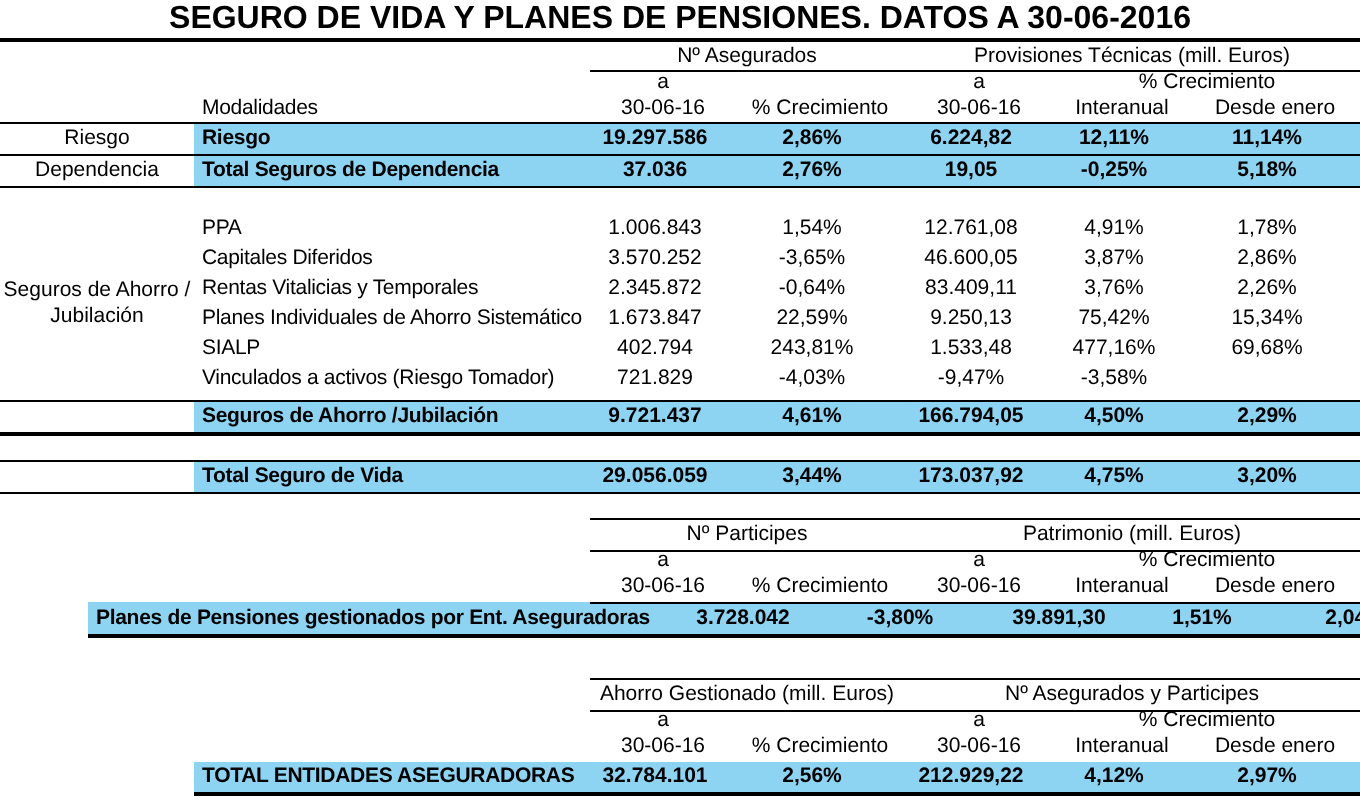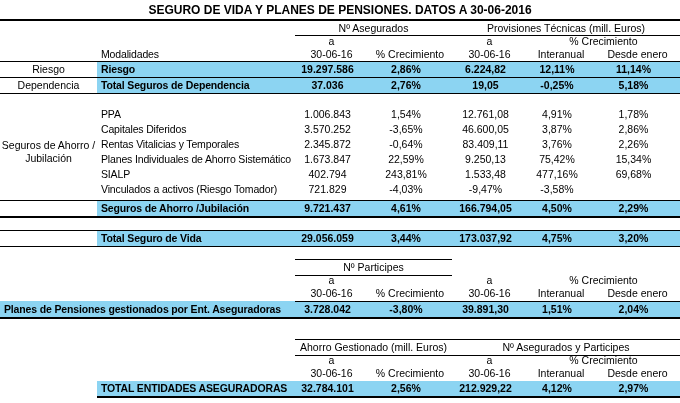--- a/index.html
+++ b/index.html
@@ -1,31 +1,31 @@
 <!DOCTYPE html>
 <html style="--hl: #8CD4F2;"><head>
 <meta charset="utf-8">
 <style>
   html,body{margin:0;padding:0;background:#fff;}
   .container{
     position:relative;width:680px;height:403px;background:#fff;
     font-family:"Liberation Sans","DejaVu Sans",sans-serif;
     font-size:10.5px;color:#000;overflow:hidden;box-sizing:border-box;padding-top:2px;
   }
-  .title{height:17px;line-height:16px;text-align:center;font-weight:bold;font-size:12px;border-bottom:2px solid #000;}
+  .title{height:17px;line-height:16px;text-align:center;font-weight:bold;font-size:16px;border-bottom:2px solid #000;}
   
   .g7{display:grid;grid-template-columns:97px 198px 73px 84px 75px 68px 85px;}
   .gGroup{display:grid;grid-template-columns:295px 157px 228px;}
   .gA{display:grid;grid-template-columns:295px 73px 84px 75px 153px;}
   .gP2{display:grid;grid-template-columns:295px 73px 84px 75px 68px 85px;}
   
   .r12{height:12px;line-height:12px;}
   .r14{height:14px;line-height:14px;}
   .r15{height:15px;line-height:15px;}
-  .r16{height:16px;line-height:16px;}
+  .r16{height:16px;line-height:16px;margin-left:44px;}
   
   .center{text-align:center;}
   .num{text-align:center;padding-right:8px;white-space:nowrap;}
   .lbl{text-align:left;padding-left:4px;white-space:nowrap;letter-spacing:-0.15px;}
   .bold{font-weight:bold;}
   .hl{background:var(--hl,#8CD4F2);}
   
   .ruleFull{border-bottom:1px solid #000;}
   .ruleTop{border-top:1px solid #000;}
   .uline{border-bottom:1px solid #000;}
@@ -170,20 +170,21 @@
     <div class="num bold hl">173.037,92</div>
     <div class="num bold hl">4,75%</div>
     <div class="num bold hl">3,20%</div>
   </div>
 
   <div class="sp12"></div>
 
   <div class="gGroup r15">
     <div></div>
     <div class="center uline ruleTop">Nº Participes</div>
+    <div class="center uline ruleTop">Patrimonio (mill. Euros)</div>
   </div>
   <div class="gA r12">
     <div></div>
     <div class="center">a</div>
     <div></div>
     <div class="center">a</div>
     <div class="center">% Crecimiento</div>
   </div>
   <div class="gP2 r15">
     <div></div>

